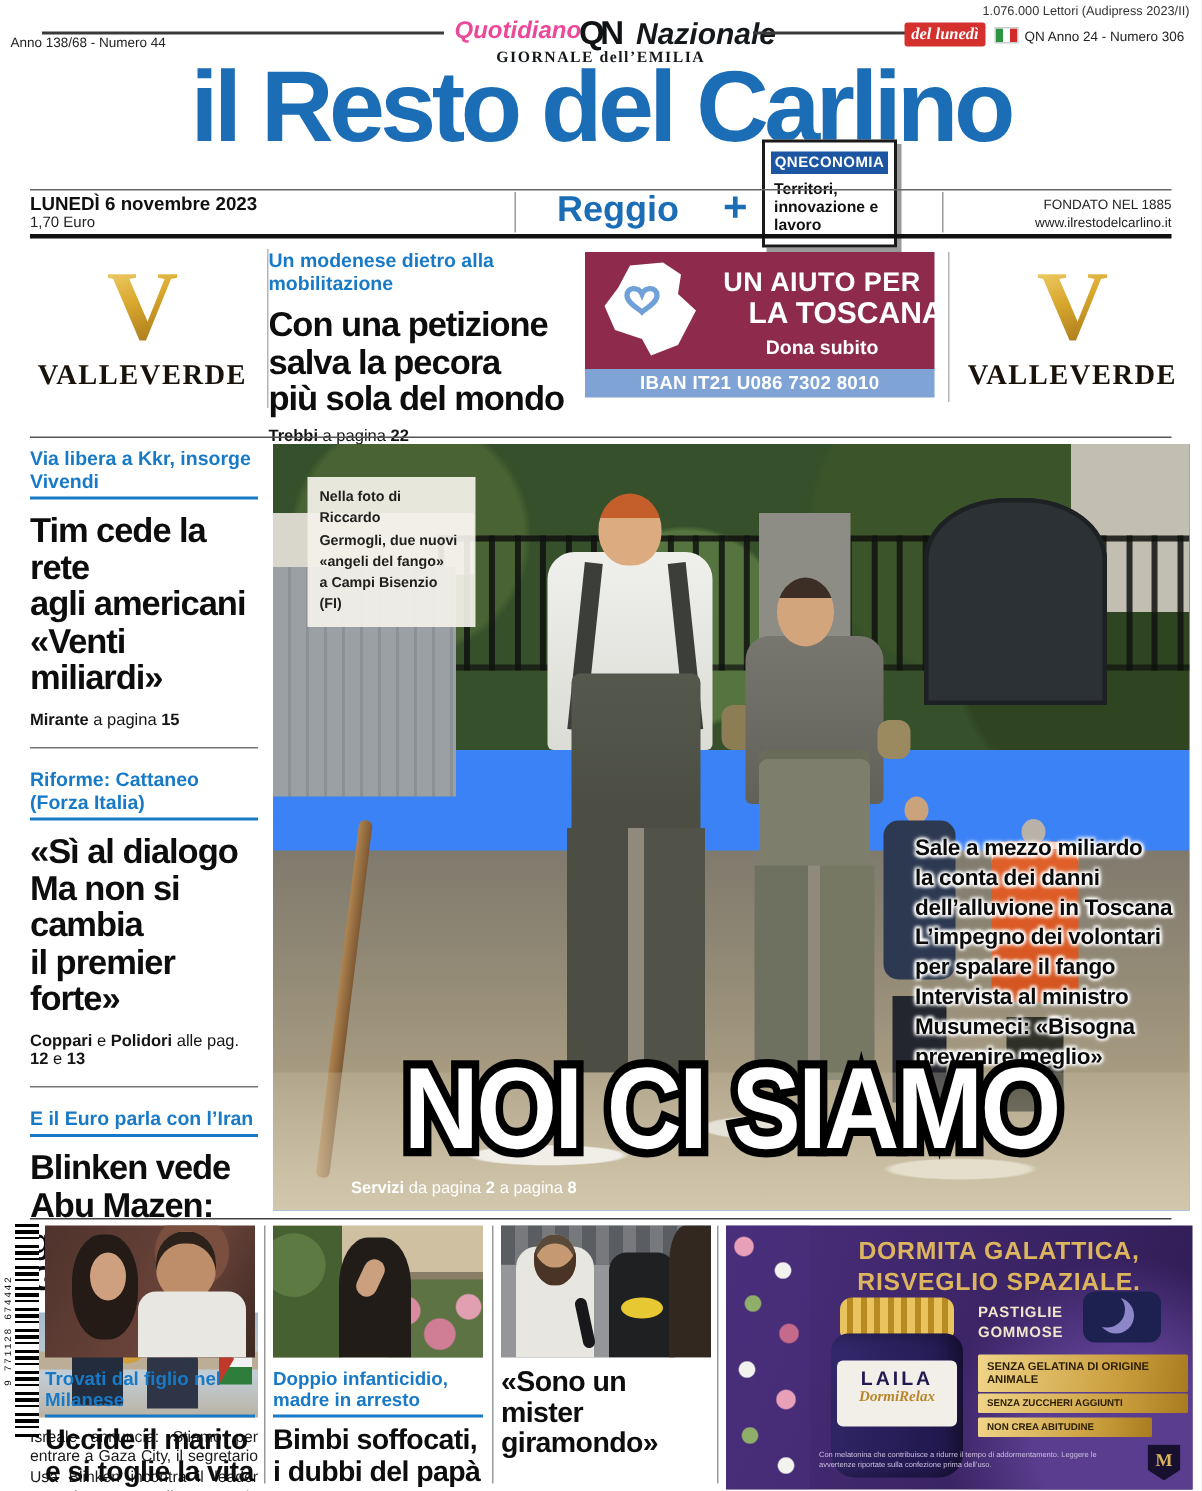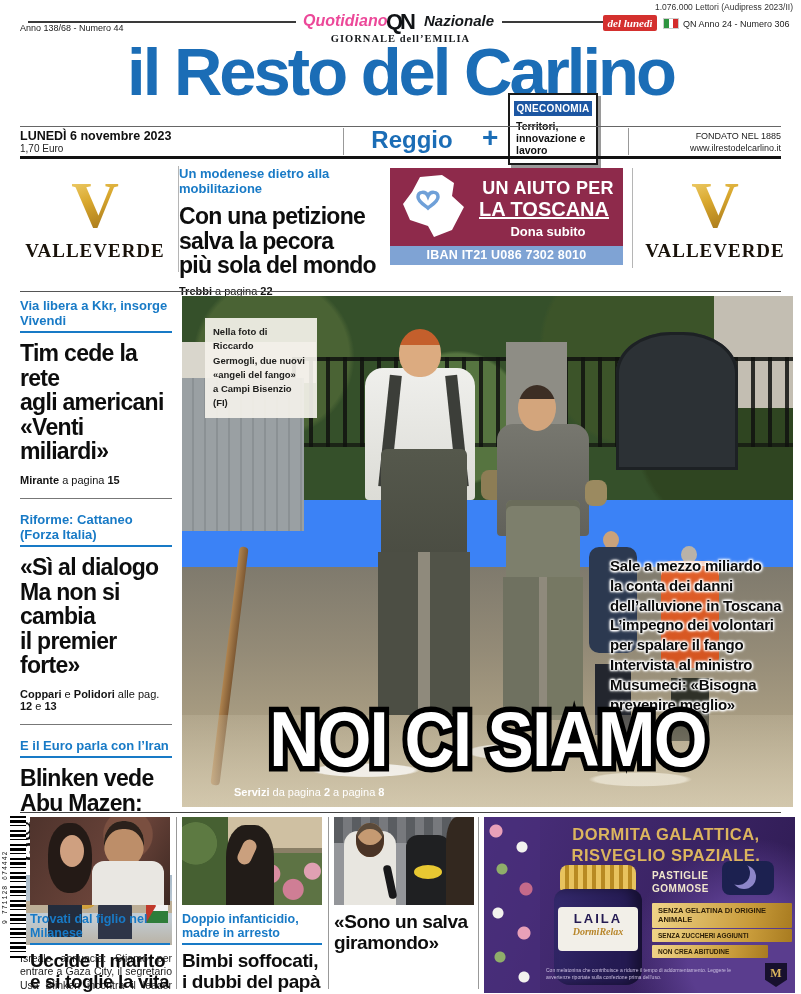--- a/index.html
+++ b/index.html
@@ -2,25 +2,25 @@
 <html><head>
 <meta charset="utf-8">
 <style>
   html,body{margin:0;padding:0;background:#e8e8e8;}
   .page{position:relative;width:801px;height:994px;background:#fff;margin:0 auto;overflow:hidden;
         font-family:"Liberation Sans","DejaVu Sans",sans-serif;color:#111;}
   .abs{position:absolute;}
 
   
   .readers{top:2px;right:8px;font-size:8.5px;color:#333;}
-  .tb-left{top:23px;left:20px;font-size:9px;color:#222;}
+  .tb-left{top:23px;left:7px;font-size:9px;color:#222;}
   .tb-line{top:21px;height:0;border-top:2px solid #3a3a3a;}
   .quotidiano{top:12px;left:303px;font-size:16px;font-weight:800;font-style:italic;color:#ec4899;}
   .qn-logo{top:9px;left:386px;font-size:22px;font-weight:900;letter-spacing:-3px;color:#101316;}
-  .nazionale{top:12px;left:424px;font-size:15px;font-weight:800;font-style:italic;color:#15181b;}
+  .nazionale{top:12px;left:424px;font-size:20px;font-weight:800;font-style:italic;color:#15181b;}
   .dl-box{top:15px;left:603px;width:54px;height:16px;background:#d4302e;color:#fff;text-align:center;
           font-family:"Liberation Serif",serif;font-style:italic;font-weight:700;font-size:11px;line-height:16px;border-radius:2px;}
   .flag{top:19px;left:664px;width:14px;height:9px;background:linear-gradient(90deg,#2e9440 0 33%,#fff 33% 66%,#d32b2b 66% 100%);outline:1px solid #ccc;}
   .tb-right{top:19px;left:683px;font-size:9px;color:#222;}
 
   
   .overtitle{top:33px;left:0;width:100%;text-align:center;font-family:"Liberation Serif",serif;
              font-weight:700;font-size:10.5px;letter-spacing:1px;color:#15181b;}
   .masthead{top:38px;left:0;width:100%;text-align:center;font-size:67px;font-weight:800;
             letter-spacing:-3px;color:#1b6db6;line-height:1;}
@@ -45,21 +45,21 @@
   .vv-letter{font-family:"Liberation Serif",serif;font-weight:800;font-size:66px;line-height:1;
              background:linear-gradient(160deg,#f9e08a 10%,#d9a82e 45%,#8a5c10 90%);
              -webkit-background-clip:text;background-clip:text;color:transparent;}
   .vv-name{font-family:"Liberation Serif",serif;font-weight:800;font-size:19px;letter-spacing:1px;color:#19120a;margin-top:2px;}
   .pet{top:166px;left:178px;width:200px;border-left:1px solid #b5b5b5;height:106px;}
   .pet .kicker{border:none;}
   .toscana{top:168px;left:390px;width:233px;}
   .tos-main{position:relative;height:78px;background:#8e2a4b;}
   .tos-map{position:absolute;left:8px;top:6px;}
   .tos-l1{position:absolute;left:88px;top:10px;width:140px;text-align:center;color:#fff;font-weight:800;font-size:18px;letter-spacing:0.3px;}
-  .tos-l2{position:absolute;left:84px;top:30px;width:140px;text-align:center;color:#fff;font-weight:800;font-size:20px;text-decoration:underline;}
+  .tos-l2{position:absolute;left:104px;top:30px;width:140px;text-align:center;color:#fff;font-weight:800;font-size:20px;}
   .tos-cta{position:absolute;left:88px;top:56px;width:140px;text-align:center;color:#fff;font-weight:700;font-size:13px;}
   .tos-iban{height:19px;background:#7fa3d4;color:#fff;font-weight:800;font-size:12.5px;text-align:center;line-height:19px;letter-spacing:0.2px;}
   .adrow-sep{top:168px;left:632px;height:100px;border-left:1px solid #b5b5b5;}
   .adrow-rule{top:291px;left:20px;width:761px;border-top:1px solid #555;}
 
   
   .kicker{color:#187ac6;font-weight:700;font-size:13px;border-bottom:2px solid #187ac6;padding-bottom:3px;display:block;}
   .headline{font-weight:800;color:#0d0d0d;letter-spacing:-0.7px;}
   .h-big{font-size:23px;line-height:1.07;}
   .h-small{font-size:19px;line-height:1.08;letter-spacing:-0.4px;}
@@ -437,21 +437,21 @@
   <div class="abs bcol" style="left:334px;">
     <div class="bphoto interview">
       <div class="iv-stand"></div>
       <div class="iv-bat"></div>
       <div class="iv-man"></div>
       <div class="iv-head"></div>
       <div class="iv-mic"></div>
       <div class="iv-right"></div>
     </div>
     <div class="headline h-small">
-        <div>«Sono un salva</div>
+        <div>«Sono un mister</div>
         <div>giramondo»</div>
       </div>
 
   </div>
 
   <div class="abs vsep" style="left:478px;"></div>
 
   <div class="abs laila">
     <div class="ll-flowers"></div>
     <div class="ll-head">

